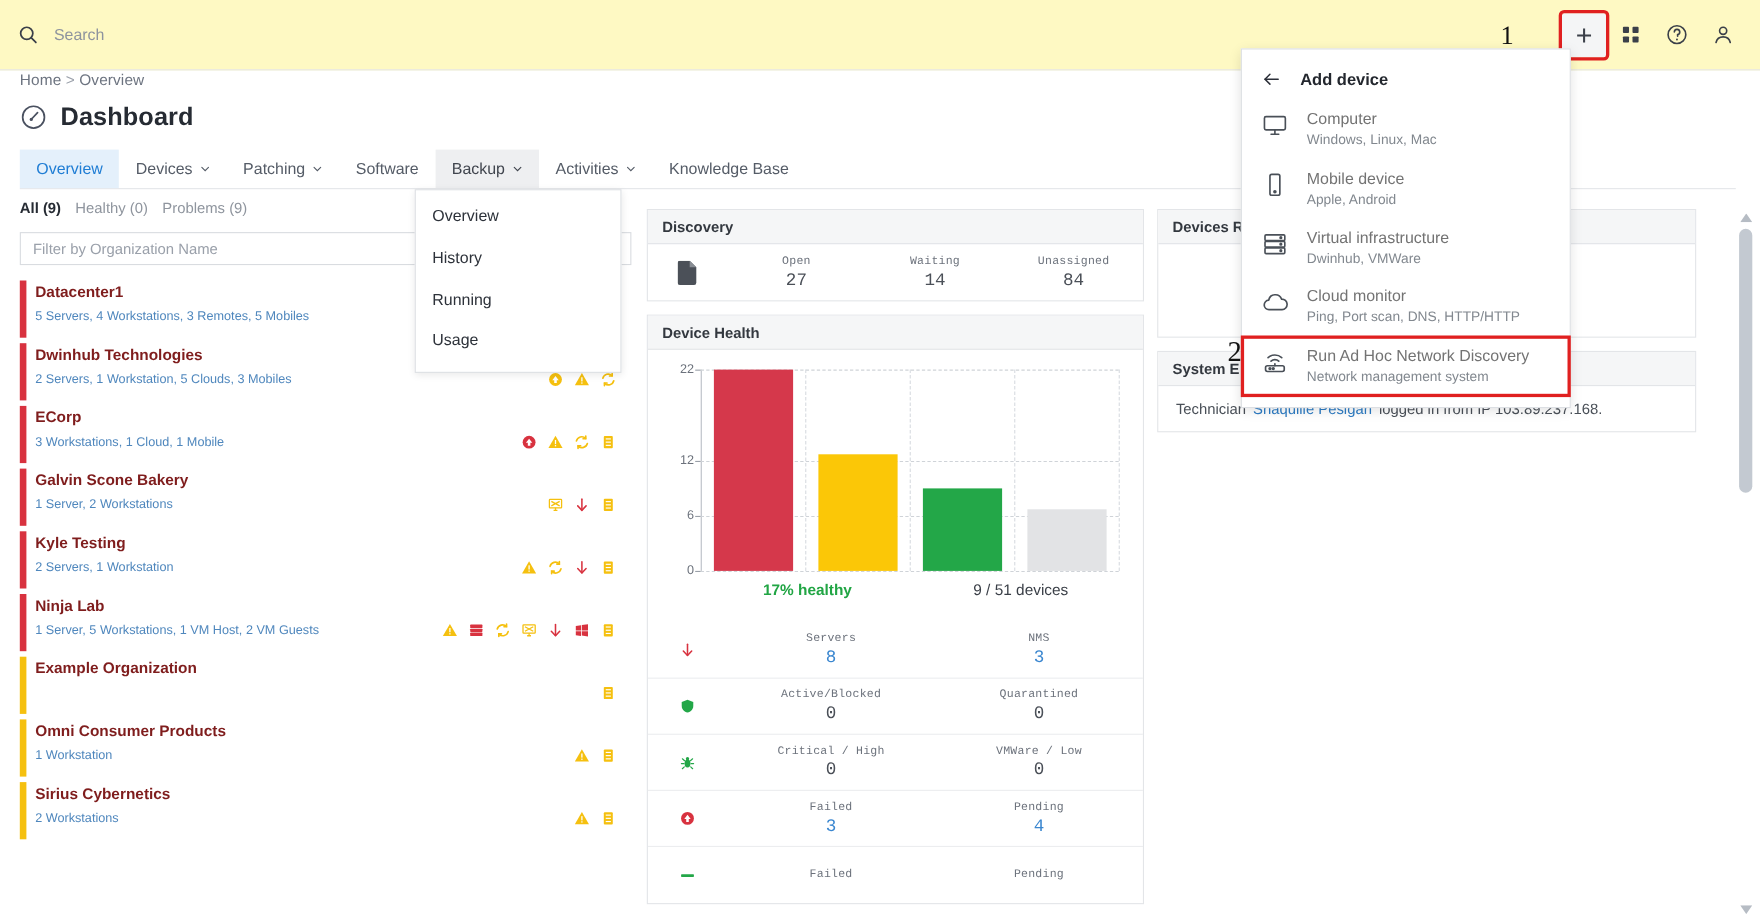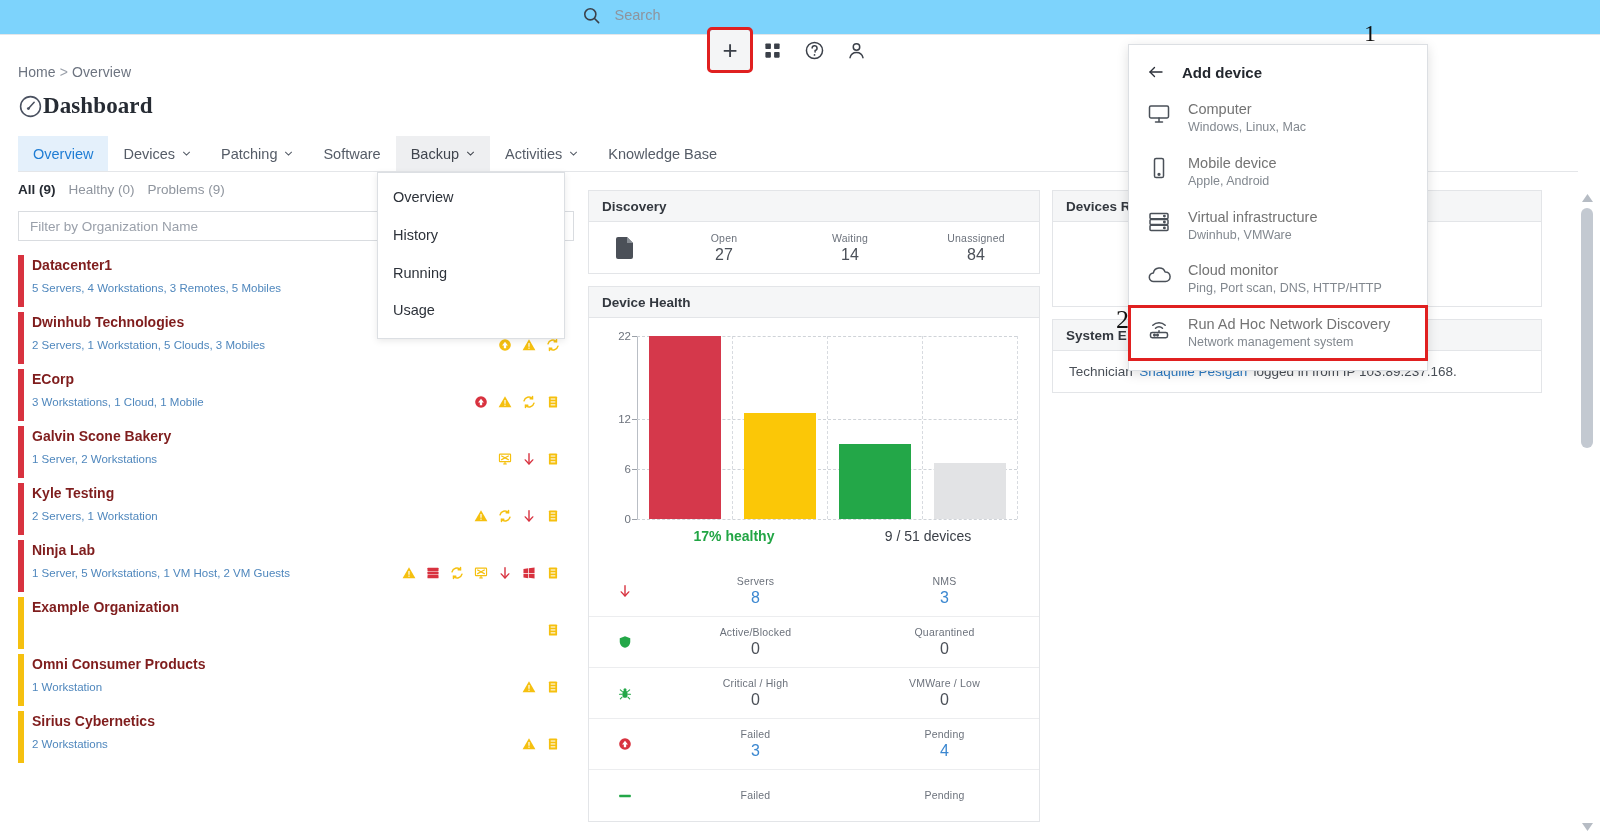--- a/index.html
+++ b/index.html
@@ -7,23 +7,23 @@
     width: 1600px; height: 835px;
     font-family: "Liberation Sans", sans-serif;
     background: #ffffff;
     color: #2b2f38;
     overflow: hidden;
   }
   #app { position: relative; width: 1600px; height: 835px; }
 
   
   .topbar {
-    position: absolute; top: 0; left: 0; width: 1600px; height: 35px;
-    border-bottom: 1px solid #e4e6e9; background: #7dd3fc;
-    display: flex; align-items: center; flex-direction: column;
+    position: absolute; top: 0; left: 0; width: 1600px; height: 64px;
+    border-bottom: 1px solid #e4e6e9; background: #fef9c3;
+    display: flex; align-items: center;
   }
   .search-wrap { display: flex; align-items: center; gap: 14px; padding-left: 16px; flex: 1; height: 100%; }
   .search-icon { width: 19px; height: 19px; display: block; color: #3b4049; }
   .search-input {
     border: none; outline: none; background: transparent;
     font-family: "Liberation Sans", sans-serif; font-size: 14.5px; color: #3b4049;
     width: 420px; height: 30px;
   }
   .search-input::placeholder { color: #8e949e; }
   .topbar-actions { display: flex; align-items: center; gap: 2px; padding-right: 14px; }
@@ -37,21 +37,21 @@
     position: absolute; font-size: 24px; color: #111; font-family: "Liberation Serif", serif;
     z-index: 40; pointer-events: none;
   }
 
   
   .breadcrumb {
     position: absolute; top: 64px; left: 18px; font-size: 14px; color: #6d7480;
     letter-spacing: .1px;
   }
   .breadcrumb .sep { margin: 0 4px; color: #9aa0aa; }
-  .page-title-row { position: absolute; top: 93px; left: 18px; display: flex; align-items: center; gap: 0; font-family: Liberation Serif, serif; }
+  .page-title-row { position: absolute; top: 93px; left: 18px; display: flex; align-items: center; gap: 12px; }
   .gauge-icon { width: 25px; height: 25px; color: #4a5160; }
   .page-title { font-size: 23px; font-weight: bold; color: #262b33; letter-spacing: .1px; }
 
   
   .tabs {
     position: absolute; top: 136px; left: 18px; width: 1560px; height: 36px;
     display: flex; align-items: stretch; border-bottom: 1px solid #e4e6e9;
   }
   .tab {
     display: flex; align-items: center; gap: 7px; padding: 0 15px;
@@ -93,21 +93,21 @@
 
   
   .center { position: absolute; top: 190px; left: 588px; width: 452px; }
   .card { border: 1px solid #e3e5e8; background: #fff; margin-bottom: 12px; }
   .card-head {
     height: 31px; background: #f5f6f7; border-bottom: 1px solid #e3e5e8;
     display: flex; align-items: center; padding: 0 13px;
     font-size: 13.5px; font-weight: bold; color: #33383f;
   }
   .stat-row {
-    display: flex; align-items: center; height: 51px; border-bottom: 1px solid #ecedef;
+    display: flex; align-items: center; height: 51px; border-bottom: 1px solid #ecedef; font-family: Liberation Mono, monospace;
   }
   .stat-row:last-child { border-bottom: none; }
   .stat-icon { width: 72px; display: flex; align-items: center; justify-content: center; }
   .stat-cell { flex: 1; text-align: center; }
   .stat-label { font-size: 10.5px; color: #6c727c; letter-spacing: .2px; }
   .stat-val { font-size: 16px; color: #4b5058; margin-top: 2px; }
   .stat-val.blue { color: #3b87d0; }
 
   
   .chartbox { height: 248px; position: relative; padding: 18px 14px 0 14px; }

